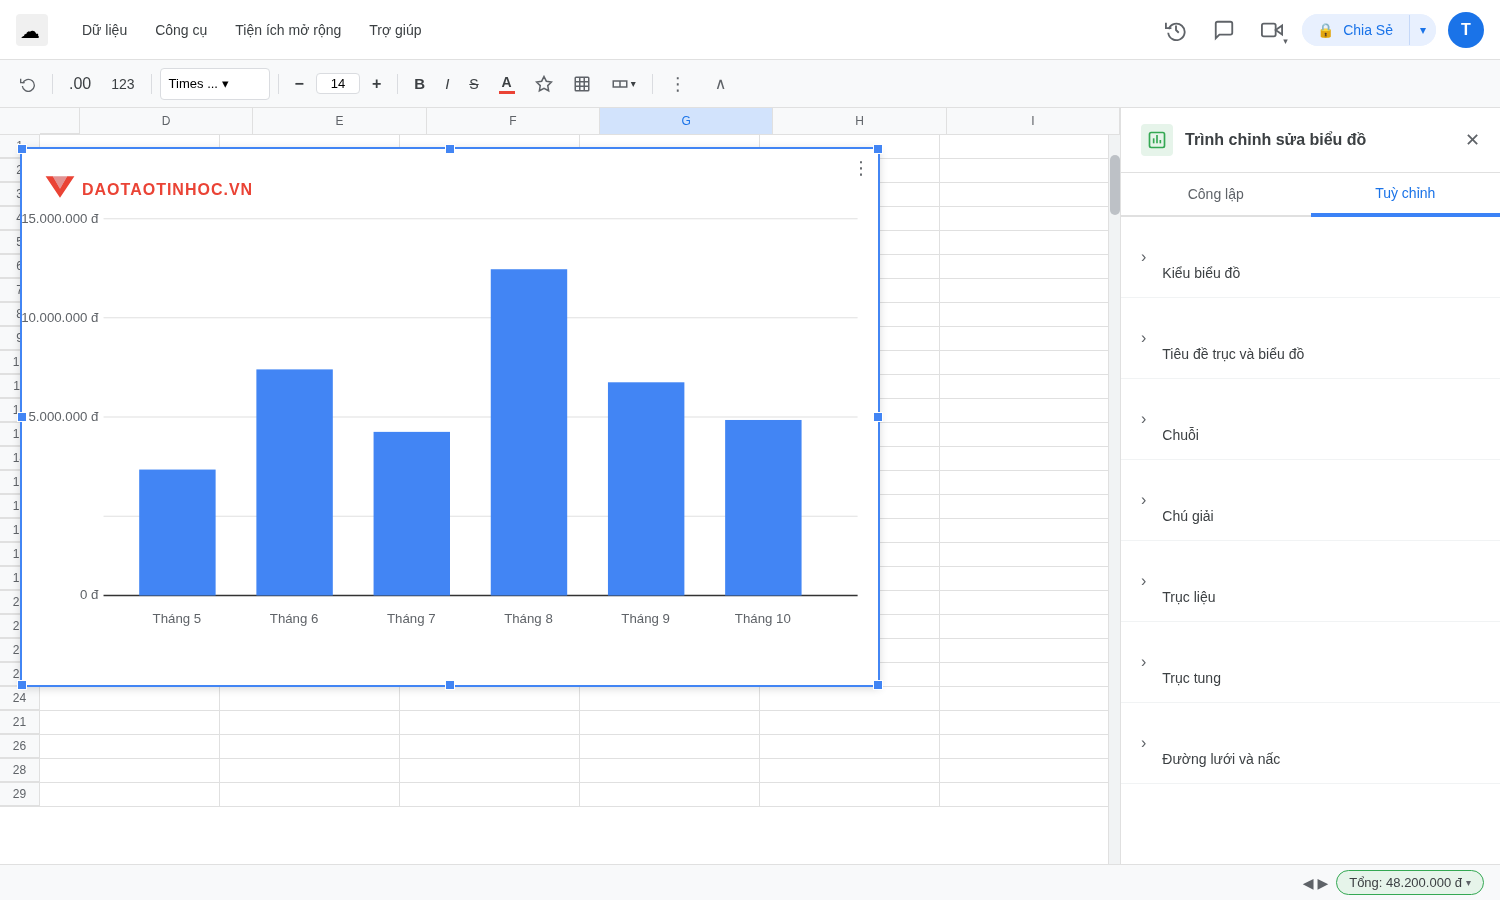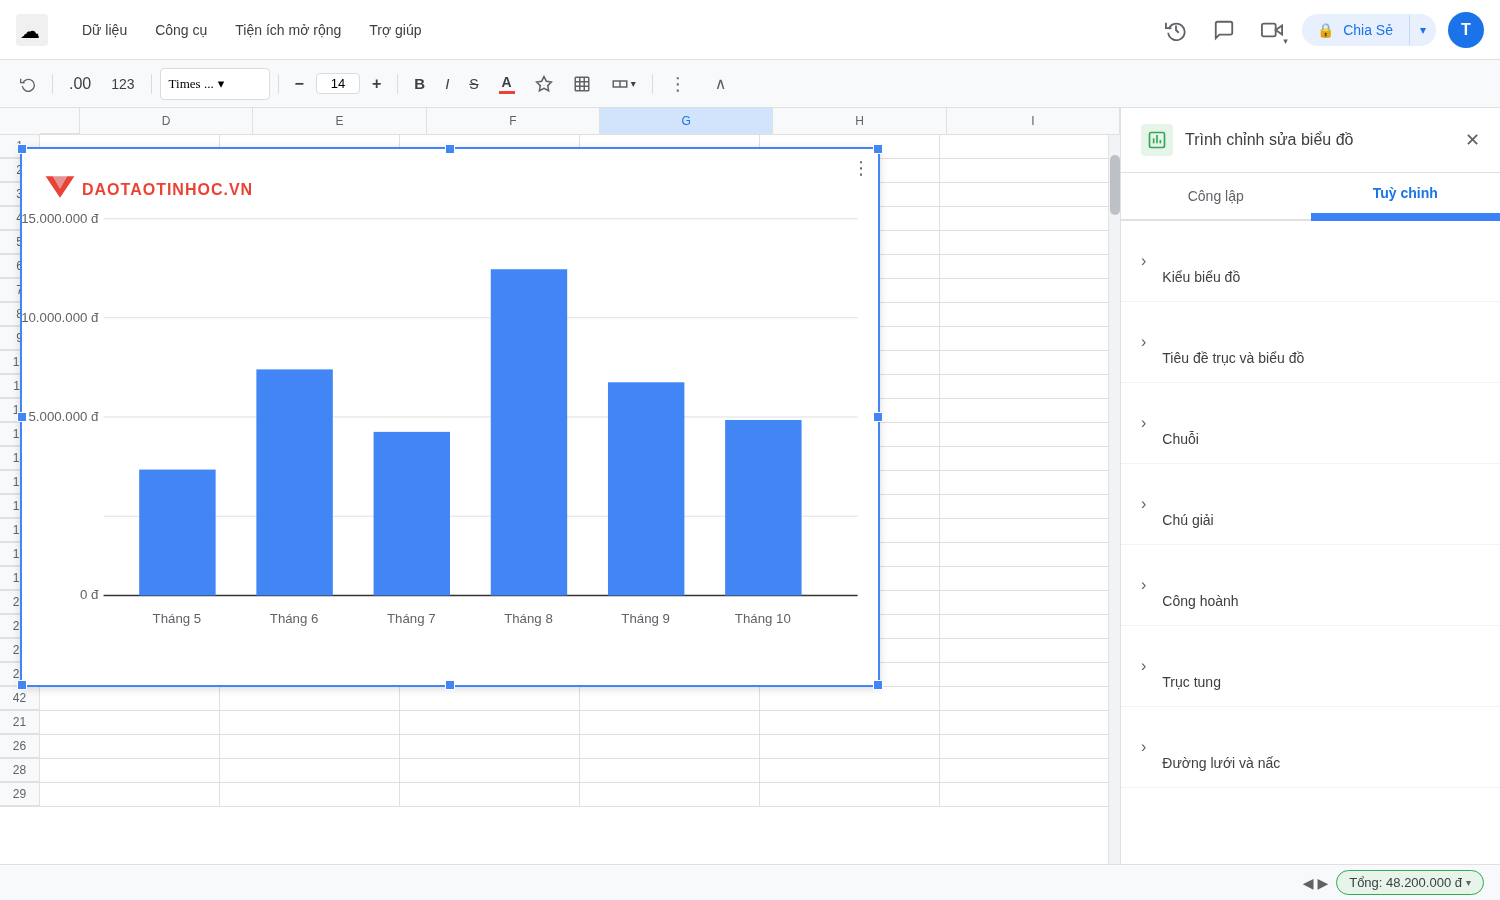--- a/index.html
+++ b/index.html
@@ -64,21 +64,21 @@
     .toolbar-sep { width: 1px; height: 20px; background: #dadce0; margin: 0 4px; }
     .font-size-box {
       border: 1px solid #dadce0; border-radius: 4px;
       padding: 2px 6px; font-size: 13px;
       width: 44px; text-align: center; background: white;
     }
     .font-name-select {
       display: flex; align-items: center; gap: 4px;
       border: 1px solid #dadce0; border-radius: 4px;
       padding: 2px 8px; background: white; cursor: pointer;
-      font-size: 13px; height: 32px; min-width: 110px; font-family: Liberation Serif, serif;
+      font-size: 13px; height: 32px; min-width: 110px;
     }
     .bold-btn { font-weight: bold; font-size: 15px; }
     .italic-btn { font-style: italic; font-size: 15px; }
     .strike-btn { text-decoration: line-through; font-size: 14px; }
     .color-a {
       display: flex; flex-direction: column; align-items: center;
       position: relative; cursor: pointer;
     }
     .color-a-letter { font-size: 14px; font-weight: bold; }
     .color-a-bar { height: 3px; width: 16px; background: #ea4335; margin-top: 1px; }
@@ -159,32 +159,32 @@
     .panel-header {
       display: flex; align-items: center; justify-content: space-between;
       padding: 16px 20px; border-bottom: 1px solid #e0e0e0;
     }
     .panel-header-left { display: flex; align-items: center; gap: 12px; }
     .panel-chart-icon {
       width: 32px; height: 32px; border-radius: 4px;
       background: #e6f4ea; display: flex; align-items: center; justify-content: center;
       color: #34a853; font-size: 18px;
     }
-    .panel-title { font-size: 16px; font-weight: 400; color: #3c4043; }
+    .panel-title { font-size: 16px; font-weight: 700; color: #3c4043; }
     .panel-close { cursor: pointer; font-size: 18px; color: #5f6368; background: none; border: none; }
 
     
     .panel-tabs {
       display: flex; border-bottom: 2px solid #e0e0e0;
     }
     .panel-tab {
       flex: 1; text-align: center; padding: 12px 0;
       font-size: 14px; color: #5f6368; cursor: pointer; border: none; background: none;
     }
-    .panel-tab.active { color: #1a73e8; border-bottom: 8px solid #3b82f6; margin-bottom: -2px; font-weight: 700; }
+    .panel-tab.active { color: #1a73e8; border-bottom: 4px solid #3b82f6; margin-bottom: -2px; font-weight: 400; }
 
     
     .panel-items { overflow-y: auto; flex: 1; }
     .panel-item {
       display: flex; align-items: center;
       padding: 16px 20px; border-bottom: 1px solid #f1f3f4;
       cursor: pointer;
     }
     .panel-item-chevron { color: #5f6368; font-size: 16px; margin-right: 16px; }
     .panel-item-label { font-size: 14px; color: #3c4043; margin-top: 32px; }
@@ -539,21 +539,21 @@
           <div class="grid-row">
             <div class="row-num">23</div>
             <div class="grid-cell"></div>
             <div class="grid-cell"></div>
             <div class="grid-cell"></div>
             <div class="grid-cell"></div>
             <div class="grid-cell"></div>
             <div class="grid-cell"></div>
           </div>
           <div class="grid-row">
-            <div class="row-num">42</div>
+            <div class="row-num">24</div>
             <div class="grid-cell"></div>
             <div class="grid-cell"></div>
             <div class="grid-cell"></div>
             <div class="grid-cell"></div>
             <div class="grid-cell"></div>
             <div class="grid-cell"></div>
           </div>
           <div class="grid-row">
             <div class="row-num">21</div>
             <div class="grid-cell"></div>
@@ -694,21 +694,21 @@
       <div class="panel-item">
         <span class="panel-item-chevron">›</span>
         <span class="panel-item-label">Chuỗi</span>
       </div>
       <div class="panel-item">
         <span class="panel-item-chevron">›</span>
         <span class="panel-item-label">Chú giải</span>
       </div>
       <div class="panel-item">
         <span class="panel-item-chevron">›</span>
-        <span class="panel-item-label">Công hoành</span>
+        <span class="panel-item-label">Trục liệu</span>
       </div>
       <div class="panel-item">
         <span class="panel-item-chevron">›</span>
         <span class="panel-item-label">Trục tung</span>
       </div>
       <div class="panel-item">
         <span class="panel-item-chevron">›</span>
         <span class="panel-item-label">Đường lưới và nấc</span>
       </div>
     </div>

